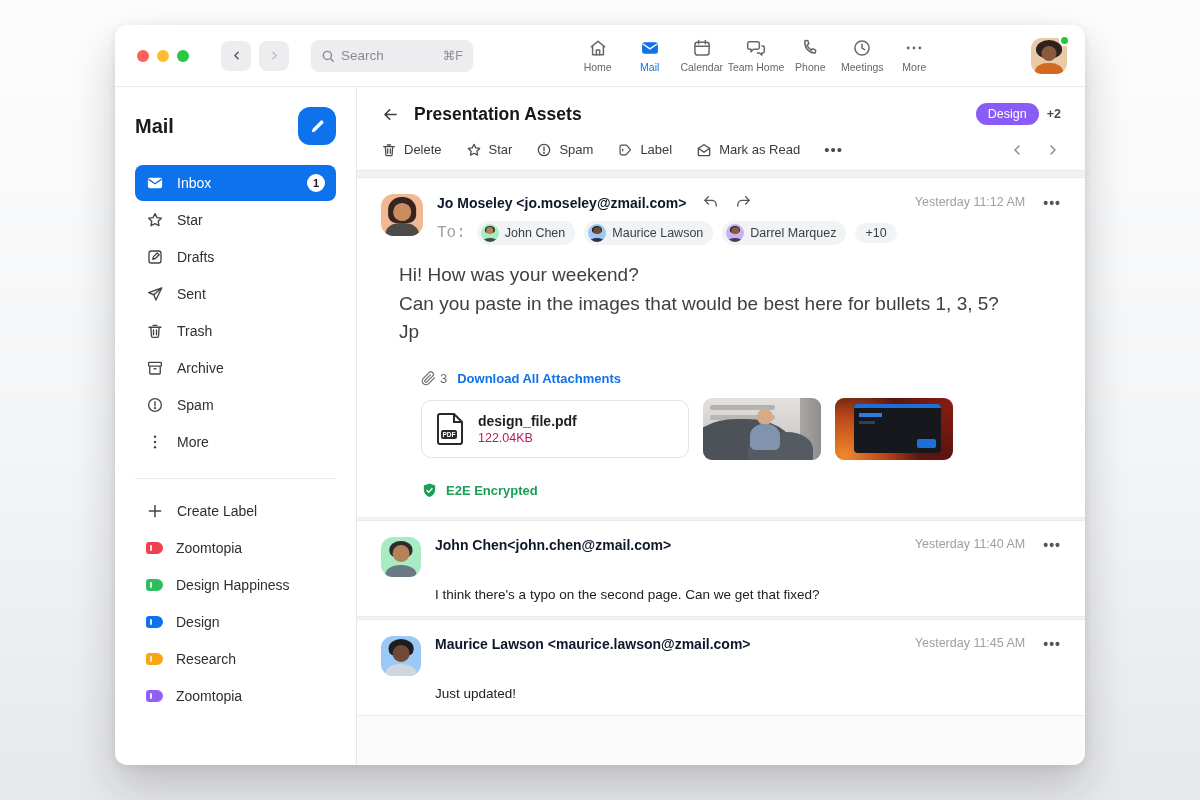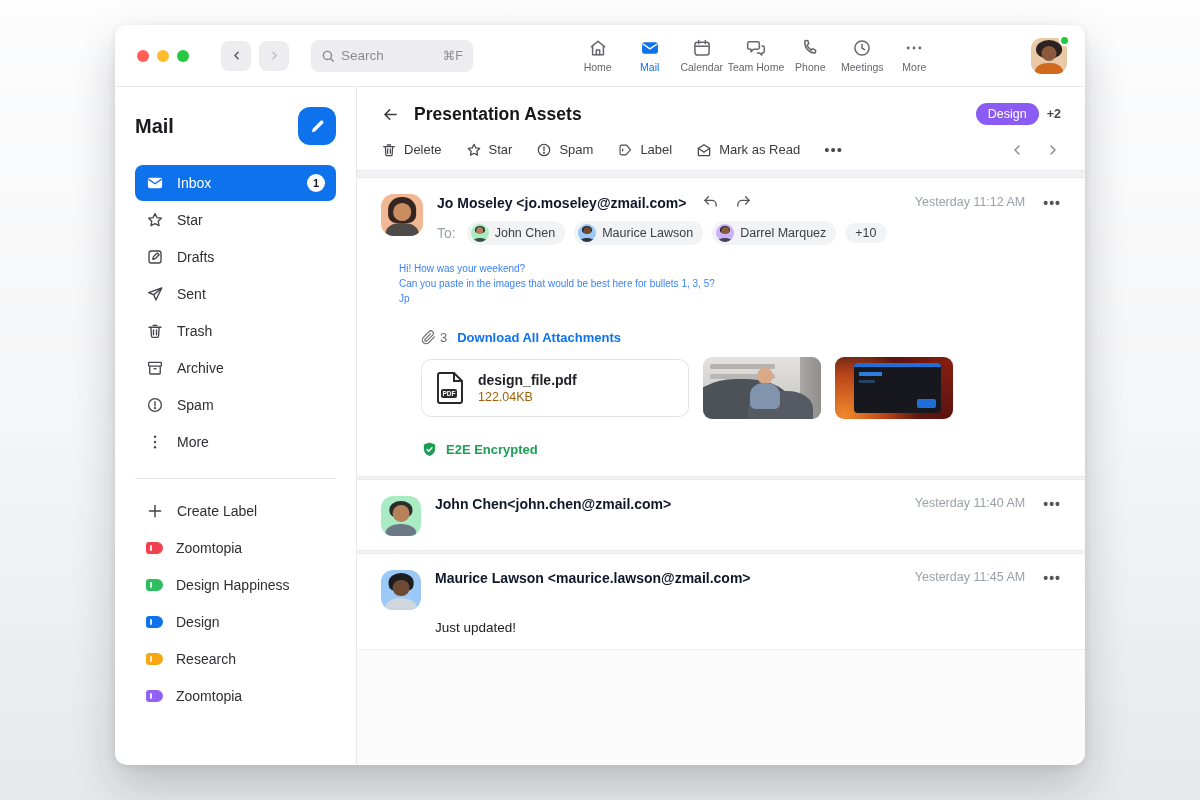--- a/index.html
+++ b/index.html
@@ -92,40 +92,40 @@
     border-radius:50% 50% 40% 40%; }
   .hd-main { flex:1; min-width:0; }
   .hd-line { display:flex; align-items:center; gap:16px; }
   .sender { font-size:14px; font-weight:bold; color:#0f172a; }
   .rf { display:flex; gap:16px; color:#55555a; }
   .rf svg { width:17px; height:17px; }
   .time { font-size:12.5px; color:#9aa0a6; }
   .dots-h { color:#55555a; font-weight:bold; letter-spacing:1px; font-size:14px; }
   .hd-right { margin-left:auto; display:flex; align-items:flex-start; gap:18px; }
   .to-row { display:flex; align-items:center; gap:9px; margin:10px 0 0 0; }
-  .to-label { font-size:14px; color:#9aa0a6; margin-right:2px; }
+  .to-label { font-size:16px; color:#9aa0a6; margin-right:2px;font-family:Liberation Mono, monospace; }
   .chip { display:flex; align-items:center; gap:6px; background:#f1f3f4; border-radius:13px;
     padding:3px 10px 3px 4px; font-size:12.5px; color:#3c4043; }
   .chip.noav { padding:3px 10px; }
   .chip .av-xs { width:18px; height:18px; border-radius:50%; }
   .av-xs .head{ top:16%; } .av-xs .torso{ bottom:-28%; }
-  .msg-body { font-size:10px; color:#3b82f6; line-height:1.5; margin:16px 0 0 18px; }
+  .msg-body { font-size:19px; color:#404040; line-height:1.5; margin:16px 0 0 18px; }
   .msg-body-inline { font-size:13.5px; color:#202124; margin:10px 0 0 54px; }
 
   
   .attach-meta { display:flex; align-items:center; gap:10px; margin:24px 0 0 40px; }
   .clip { display:flex; align-items:center; gap:4px; color:#6a6a70; font-size:13px; }
   .clip svg { width:15px; height:15px; }
   .dl-link { color:#0E72ED; font-size:13px; font-weight:bold; }
   .attach-row { display:flex; align-items:center; gap:14px; margin:12px 0 0 40px; }
   .file-card { width:268px; height:58px; border:1px solid #e4e4e7; border-radius:10px;
     display:flex; align-items:center; gap:12px; padding:0 14px; background:#fff; }
   .file-card svg { width:30px; height:34px; }
   .f-name { font-size:14px; font-weight:bold; color:#1f1f23; }
-  .f-size { font-size:12.5px; color:#a16207; margin-top:2px; }
+  .f-size { font-size:12.5px; color:#be185d; margin-top:2px; }
   .thumb { width:118px; height:62px; border-radius:9px; overflow:hidden; position:relative; }
   .th-photo { background:linear-gradient(180deg,#e3e2df 0%,#cfcecb 60%,#bdbcb9 100%); }
   .th-photo .shelf { position:absolute; left:6%; top:12%; width:55%; height:5px; background:#b3b2af; border-radius:2px; box-shadow:0 10px 0 #b8b7b4; }
   .th-photo .col { position:absolute; right:0; top:0; width:18%; height:100%; background:linear-gradient(90deg,#a8a7a4,#8f8e8b); }
   .th-photo .couch { position:absolute; left:-10%; bottom:-30%; width:85%; height:95%; background:#4d5158; border-radius:45%; }
   .th-photo .couch2 { position:absolute; left:38%; bottom:-25%; width:55%; height:70%; background:#565b63; border-radius:40%; }
   .th-photo .head2 { position:absolute; left:46%; top:18%; width:16px; height:16px; border-radius:50%; background:#d9a browser98; background:#d9a988; }
   .th-photo .body2 { position:absolute; left:40%; top:42%; width:30px; height:26px; border-radius:45% 45% 20% 20%; background:#8094ad; }
   .th-dark { background:radial-gradient(circle at 8% 95%, #f08a2c 0%, #b8431a 34%, rgba(0,0,0,0) 60%),
              radial-gradient(circle at 100% 0%, #8a1e12 0%, #5c1410 45%, rgba(0,0,0,0) 75%),
@@ -524,20 +524,21 @@
           <div class="hd-main">
             <div class="hd-line">
               <span class="sender">John Chen&lt;john.chen@zmail.com&gt;</span>
               <span class="hd-right">
                 <span class="time">Yesterday 11:40 AM</span>
                 <span class="dots-h">•••</span>
               </span>
             </div>
           </div>
         </div>
+        <div class="msg-body-inline">I think there's a typo on the second page. Can we get that fixed?</div>
       </div>
 
       <div class="sep"></div>
 
       <div class="msg">
         <div class="msg-head">
           <div class="av av-md" style="background:#9cc8f7">
             <div class="hair" style="background:#1d1d1f;width:62%;height:46%;top:8%"></div>
             <div class="head" style="background:#6e4a34;top:24%"></div>
             <div class="torso" style="background:#cfd6de"></div>

